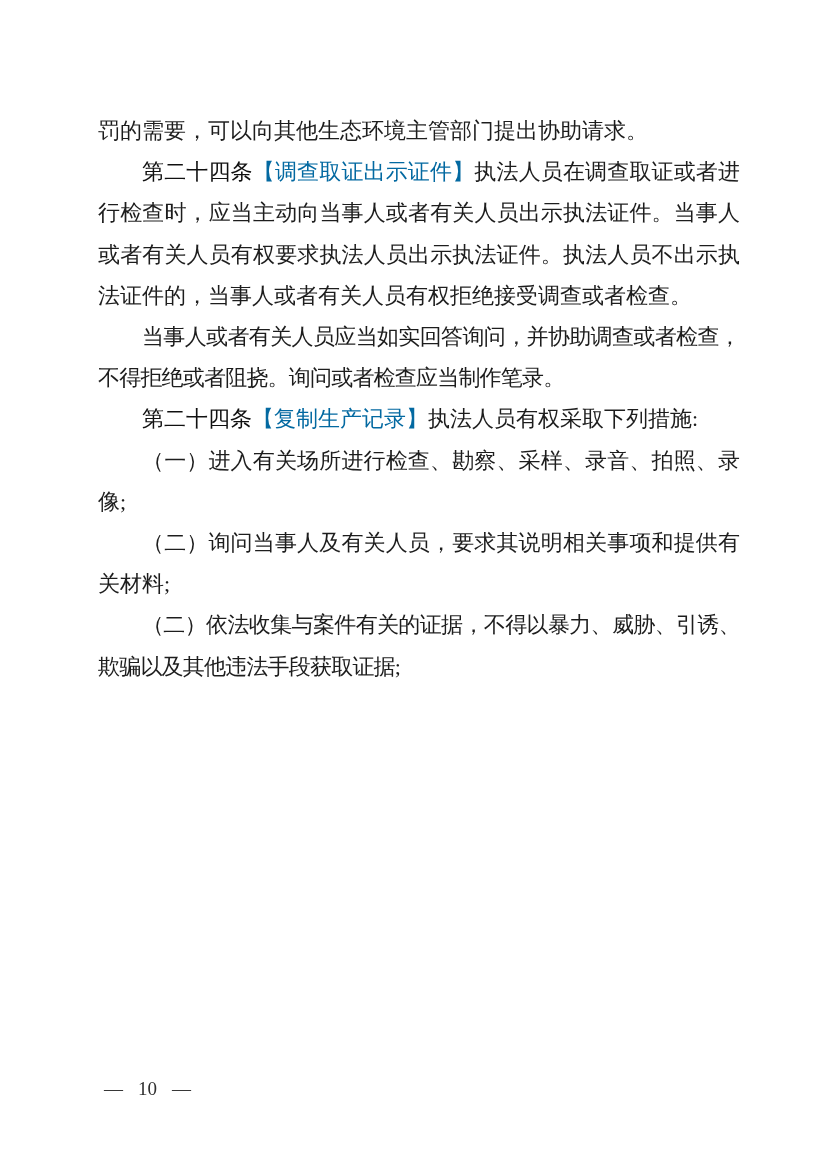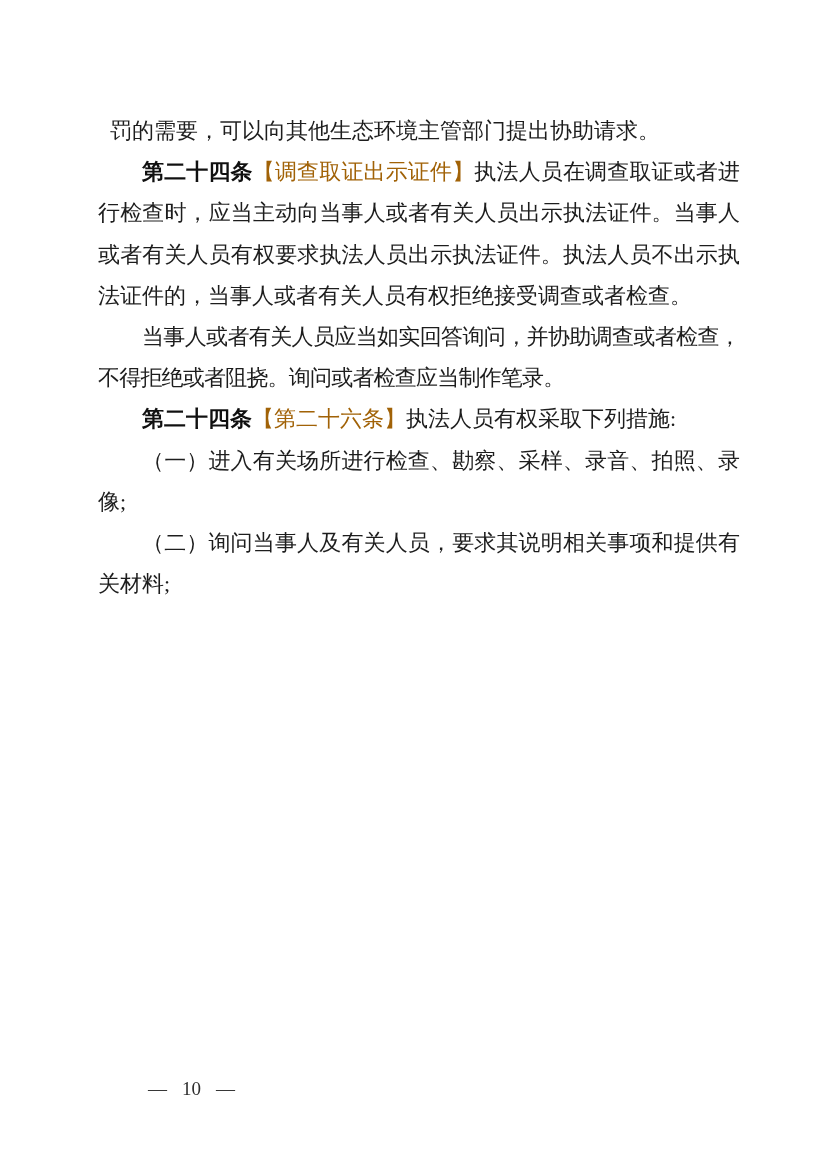--- a/index.html
+++ b/index.html
@@ -22,46 +22,46 @@
     line-height: 41.2px;
     text-align: justify;
     text-align-last: left;
     text-justify: inter-character;
     word-break: normal;
   }
   .content p {
     margin: 0; padding: 0;
     text-indent: 2em;
   }
-  .content p.noindent { text-indent: 0; margin-left: 12px; }
+  .content p.noindent { text-indent: 0; }
   .content p.tight { letter-spacing: -0.8px; }
   .art {
-    font-weight: 700;
+    font-weight: 400;
     font-family: "Liberation Sans", "DejaVu Sans", sans-serif;
     color: #101010;
   }
-  .art-title { color: #a16207; }
+  .art-title { color: #0369a1; }
   .footer {
     position: absolute;
     left: 104px; top: 1078px;
     font-size: 19px;
     color: #2e2e2e;
     line-height: 22px;
     white-space: nowrap;
-    margin-left: 44px;
   }
   .footer .num { margin: 0 15px; }
 </style>
 </head>
 <body>
 
 <div class="page">
   <div class="content">
       <p class="noindent"><span>罚的需要，可以向其他生态环境主管部门提出协助请求。</span></p>
       <p><b class="art">第二十四条</b><span class="art-title">【调查取证出示证件】</span><span>执法人员在调查取证或者进行检查时，应当主动向当事人或者有关人员出示执法证件。当事人或者有关人员有权要求执法人员出示执法证件。执法人员不出示执法证件的，当事人或者有关人员有权拒绝接受调查或者检查。</span></p>
       <p class="tight"><span>当事人或者有关人员应当如实回答询问，并协助调查或者检查，不得拒绝或者阻挠。询问或者检查应当制作笔录。</span></p>
-      <p><b class="art">第二十四条</b><span class="art-title">【第二十六条】</span><span>执法人员有权采取下列措施:</span></p>
+      <p><b class="art">第二十四条</b><span class="art-title">【复制生产记录】</span><span>执法人员有权采取下列措施:</span></p>
       <p><span>（一）进入有关场所进行检查、勘察、采样、录音、拍照、录像;</span></p>
       <p><span>（二）询问当事人及有关人员，要求其说明相关事项和提供有关材料;</span></p>
+      <p class="tight"><span>（二）依法收集与案件有关的证据，不得以暴力、威胁、引诱、欺骗以及其他违法手段获取证据;</span></p>
     </div>
 
   <div class="footer"><span>—</span><span class="num">10</span><span>—</span></div>
 </div>
 
 </body></html>

